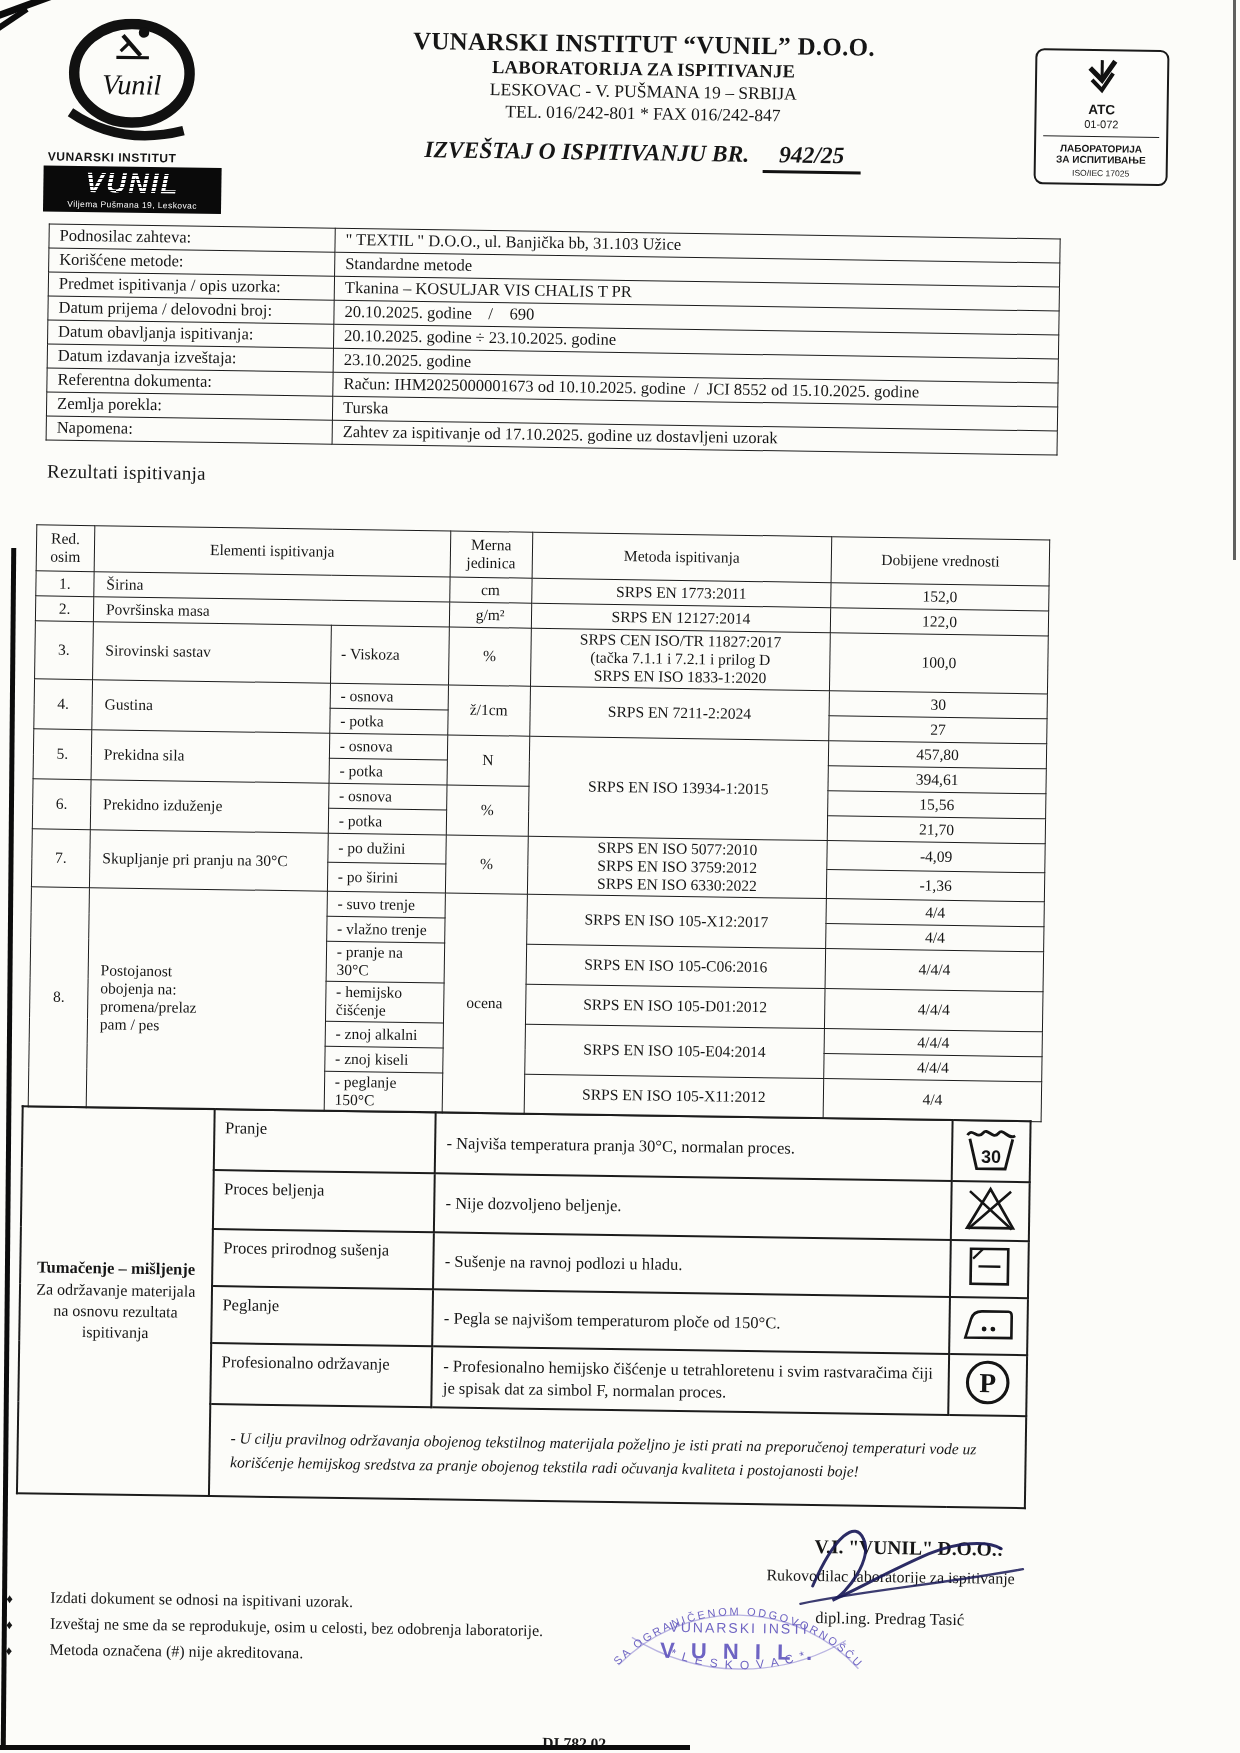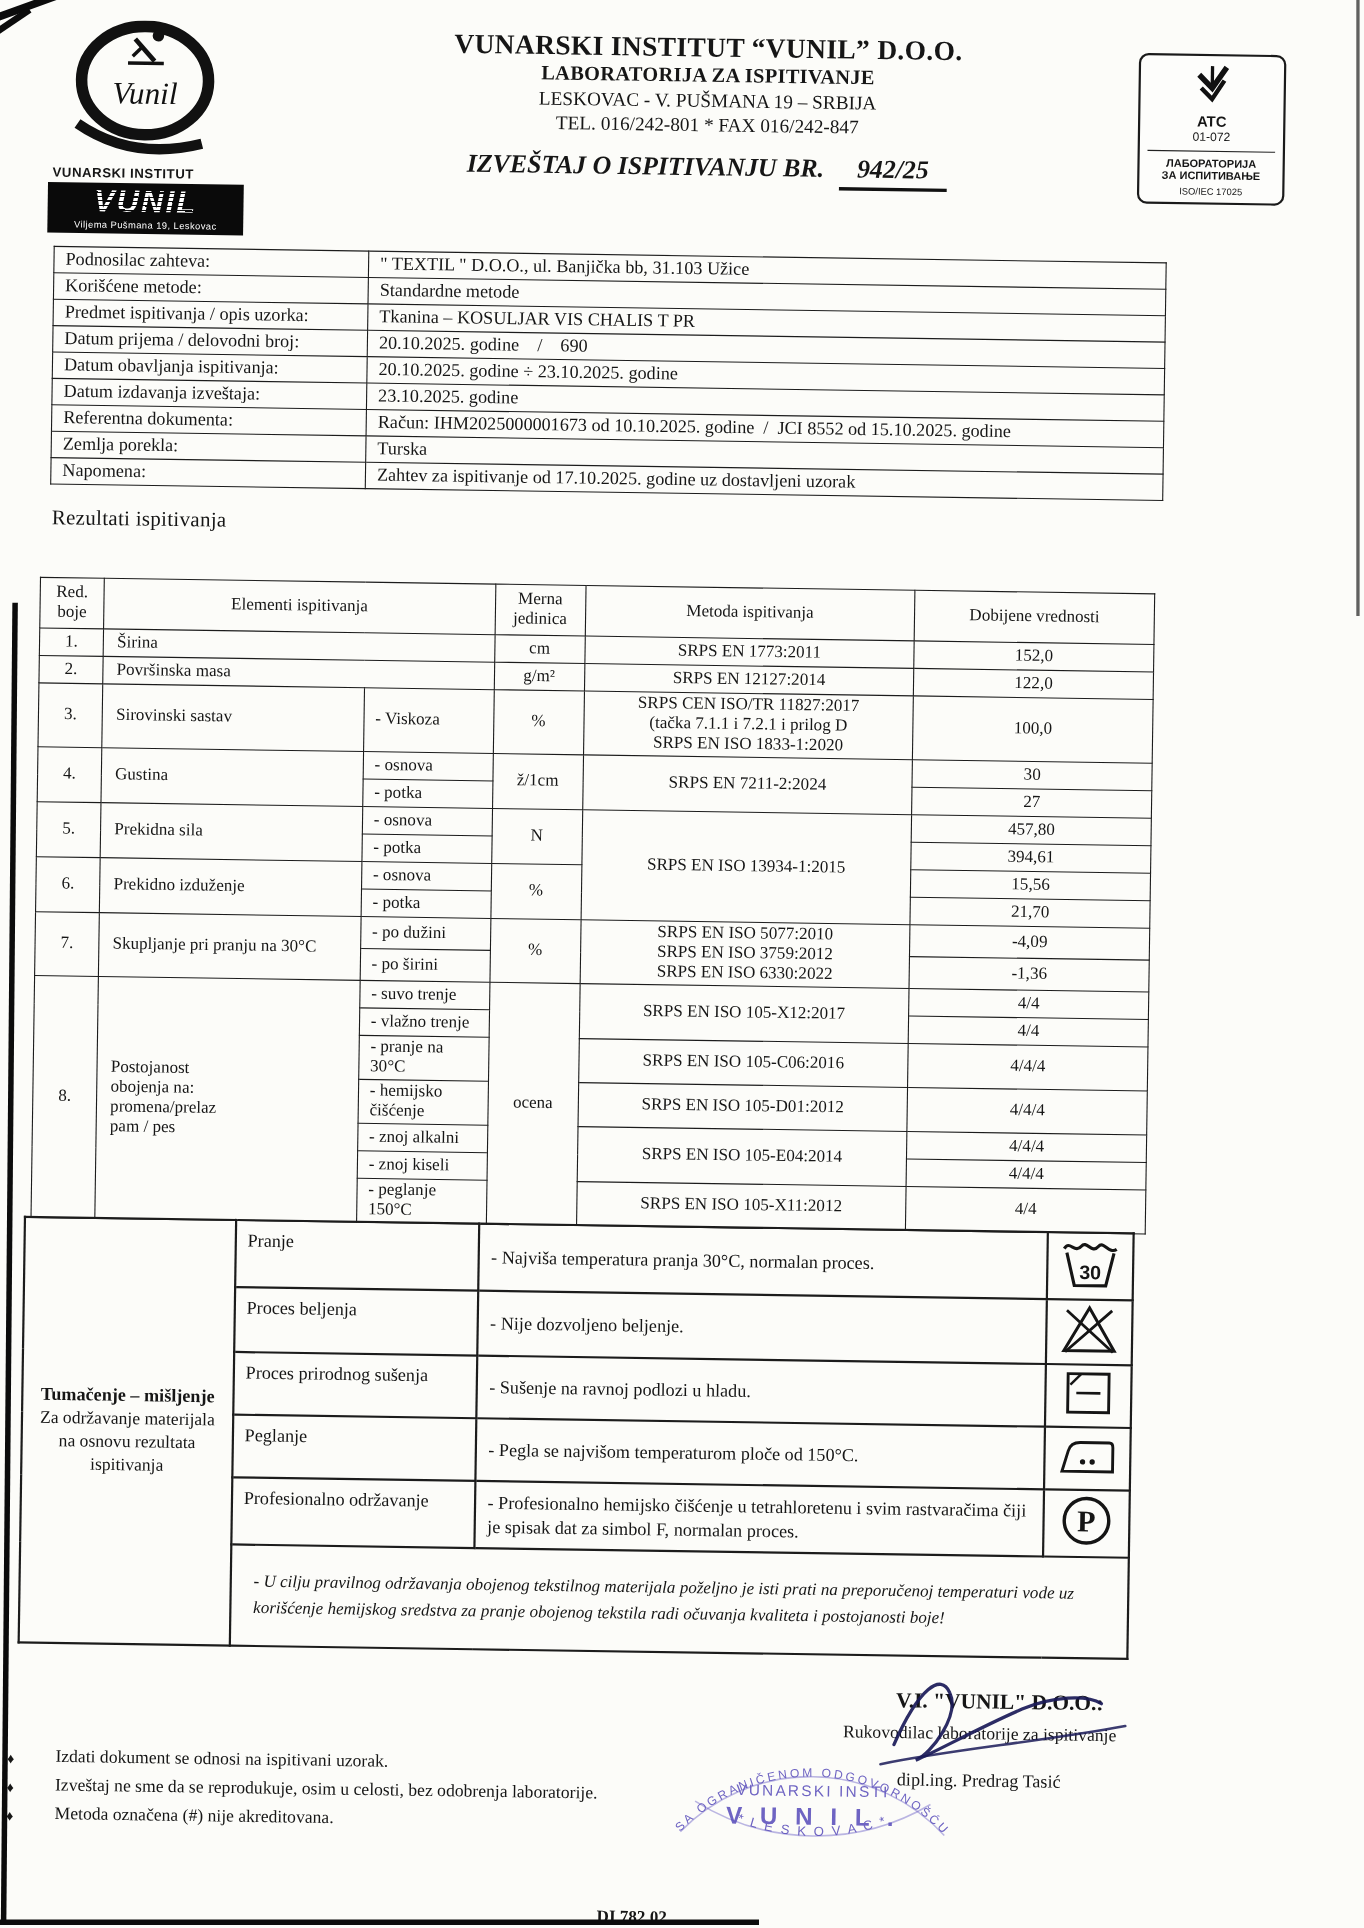--- a/index.html
+++ b/index.html
@@ -174,21 +174,21 @@
           <col style="width:58px">
           <col style="width:238px">
           <col style="width:118px">
           <col style="width:82px">
           <col style="width:300px">
           <col style="width:218px">
         </colgroup>
       <tbody>
           <tr class="head">
         <td class="pre">Red.
-boje</td>
+osim</td>
         <td colspan="2">Elementi ispitivanja</td>
         <td class="pre">Merna
 jedinica</td>
         <td>Metoda ispitivanja</td>
         <td>Dobijene vrednosti</td>
       </tr>
       <tr>
         <td class="c">1.</td>
         <td colspan="2" class="nm">Širina</td>
         <td class="c">cm</td>

